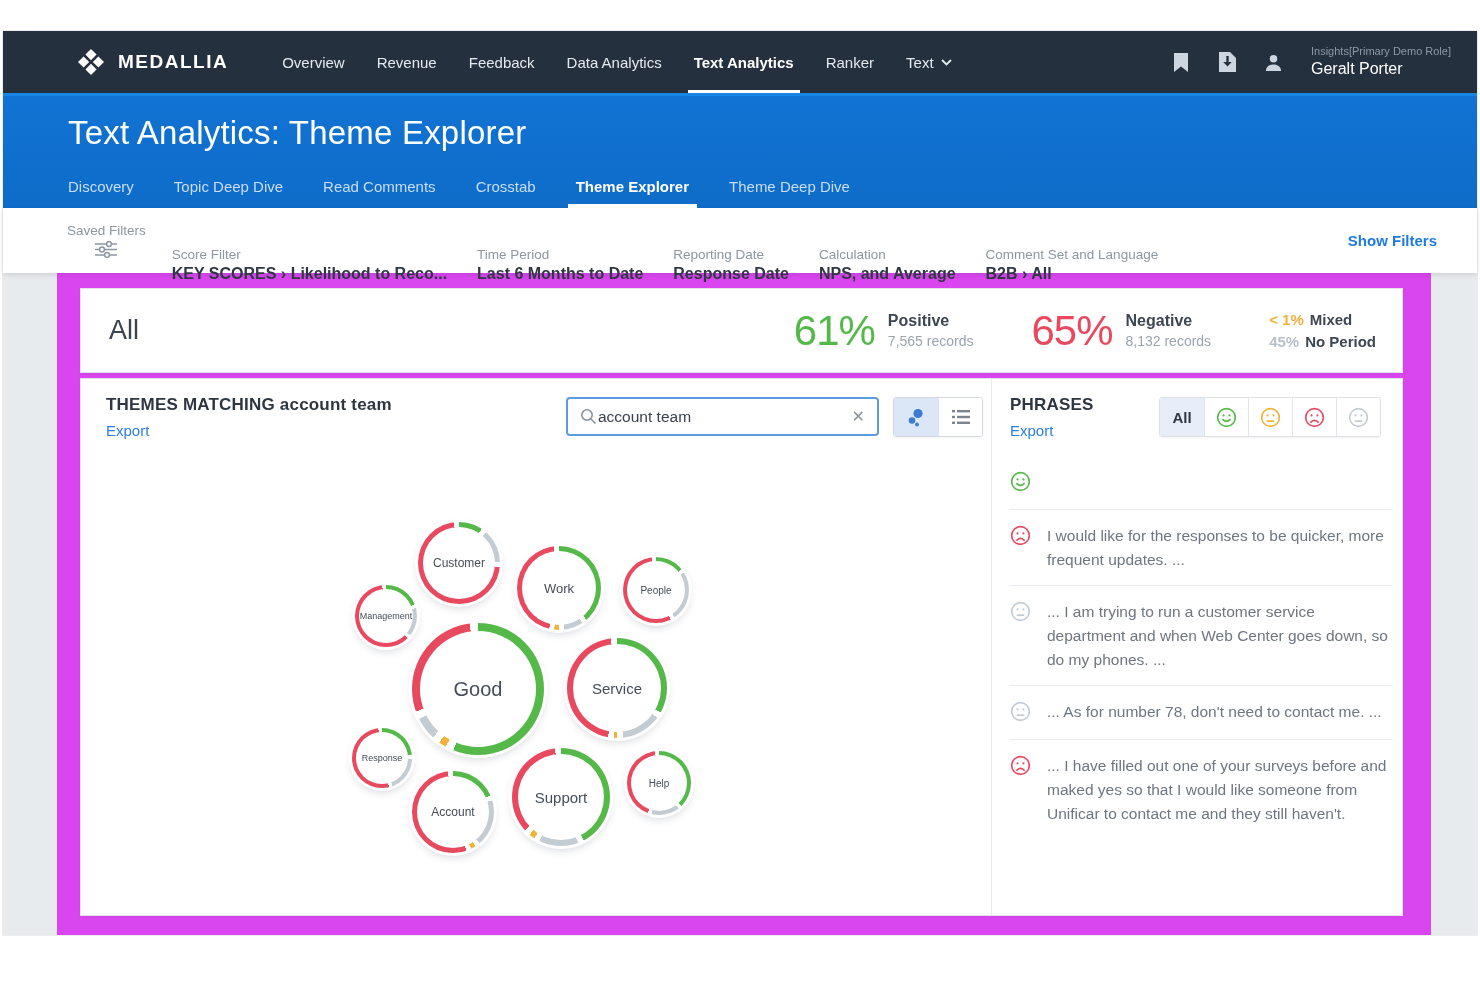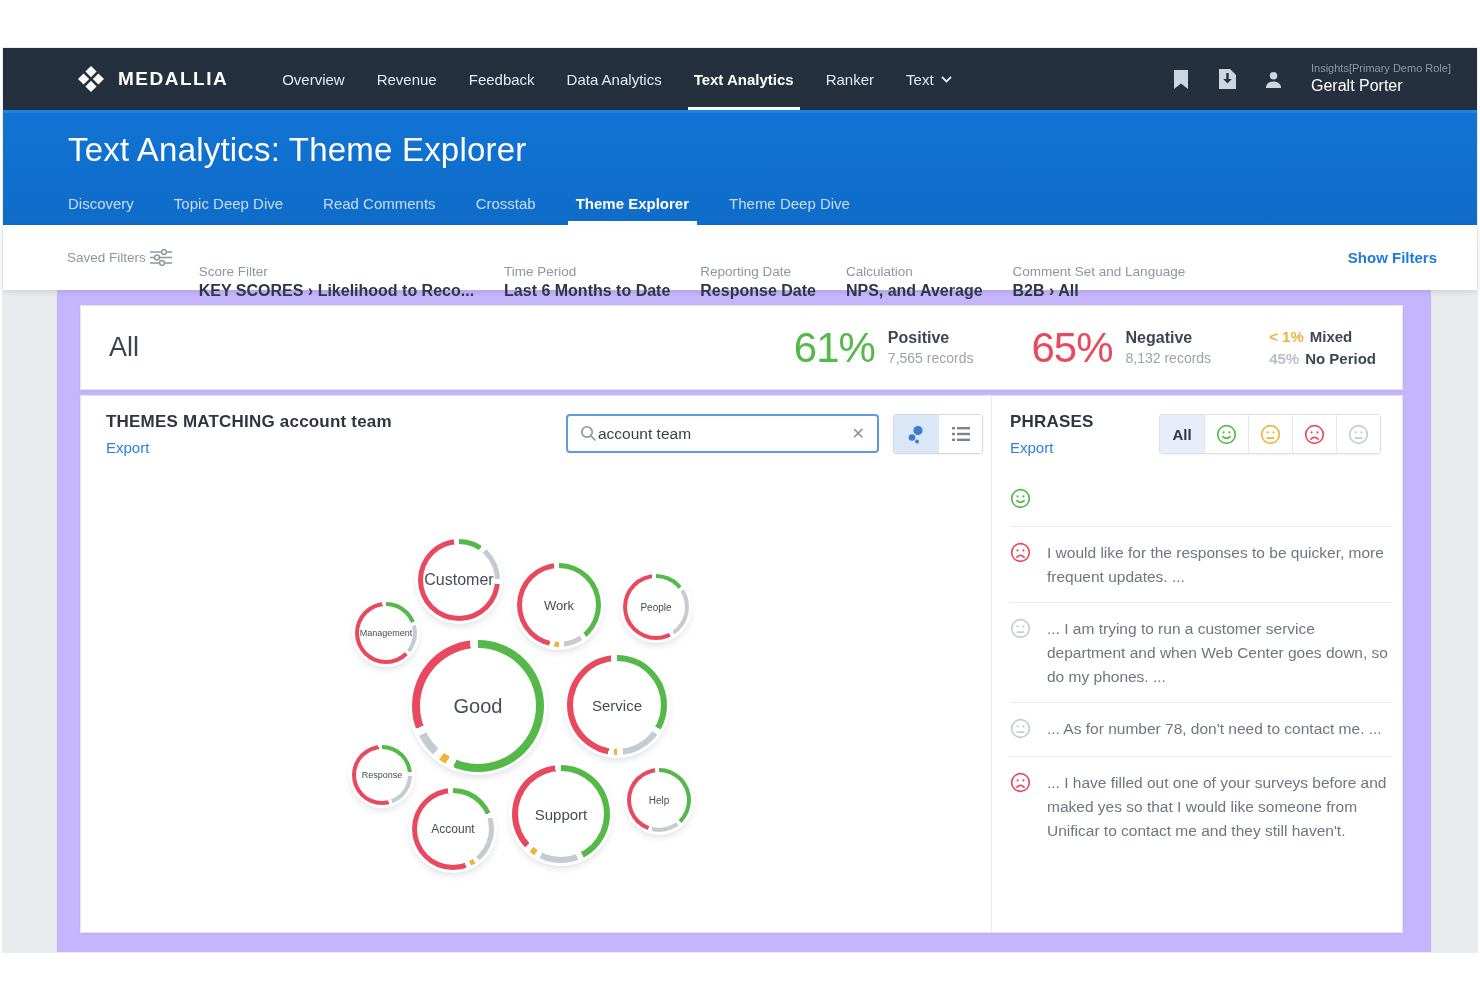--- a/index.html
+++ b/index.html
@@ -1,17 +1,17 @@
 <!DOCTYPE html>
 <html><head>
 <meta charset="utf-8">
 <style>
   * { box-sizing: border-box; margin: 0; padding: 0; }
   html,body { width:1480px; height:987px; background:#ffffff; font-family:"Liberation Sans", sans-serif; overflow:hidden; }
-  .app { position:absolute; left:3px; top:48px; width:1474px; height:904px; box-shadow:0 0 0 1px rgba(0,0,0,0.07); background:#e8ebee; }
+  .app { position:absolute; left:3px; top:31px; width:1474px; height:904px; box-shadow:0 0 0 1px rgba(0,0,0,0.07); background:#e8ebee; }
 
   
   .topnav { height:62px; background:#25303e; display:flex; align-items:center; padding:0 26px 0 74px; position:relative; }
   .logo { display:flex; align-items:center; gap:13px; margin-right:38px; }
   .logo-name { color:#fff; font-size:19px; font-weight:700; letter-spacing:1.5px; }
   .nav-menu { display:flex; align-items:stretch; height:62px; }
   .nav-item { color:#e3e9f0; font-size:15px; padding:0 16px; display:flex; align-items:center; gap:7px; position:relative; cursor:pointer; white-space:nowrap; }
   .nav-item.active { color:#fff; font-weight:700; }
   .nav-item.active::after { content:""; position:absolute; left:10px; right:10px; bottom:0; height:3px; background:#fff; }
   .nav-right { margin-left:auto; display:flex; align-items:center; gap:26px; }
@@ -23,29 +23,29 @@
   
   .bluehead { height:115px; background:linear-gradient(180deg,#1986e6 0px,#1986e6 3px,#1173d3 3px,#0f6cc9 100%); padding:0 65px; position:relative; }
   .page-title { color:#fff; font-size:33px; font-weight:400; padding-top:21px; letter-spacing:0.2px; }
   .subtabs { position:absolute; left:65px; bottom:0; display:flex; gap:40px; }
   .btab { color:#c9ddf6; font-size:15px; padding-bottom:13px; position:relative; cursor:pointer; white-space:nowrap; }
   .btab.active { color:#fff; font-weight:700; }
   .btab.active::after { content:""; position:absolute; left:-8px; right:-8px; bottom:0; height:4px; background:#fff; }
 
   
   .filterbar { height:65px; background:#fff; display:flex; align-items:center; padding:0 40px 0 64px; box-shadow:0 2px 5px rgba(40,50,70,0.13); position:relative; z-index:3; }
-  .saved { display:flex; flex-direction:row; align-items:center; gap:3px; margin-right:26px; }
+  .saved { display:flex; flex-direction:column; align-items:center; gap:3px; margin-right:26px; }
   .flabel { font-size:13.5px; color:#8d96a3; white-space:nowrap; }
   .fitem { margin-right:30px; cursor:pointer;margin-top:48px; }
   .fvalue { font-size:16px; color:#2f3742; font-weight:600; margin-top:3px; white-space:nowrap; }
   .show-filters { margin-left:auto; color:#1f7ae0; font-size:15px; font-weight:700; cursor:pointer; white-space:nowrap; }
 
   
   .content { position:absolute; top:242px; left:0; right:0; bottom:0; background:#e8ebee; }
-  .pane { position:absolute; left:54px; right:46px; top:0; bottom:0; background:#c4b5fd; }
+  .pane { position:absolute; left:54px; right:46px; top:0; bottom:0; background:#d946ef; }
   .card { position:absolute; background:#fff; border:1px solid #e2e5e9; box-shadow:0 1px 2px rgba(0,0,0,0.05); }
   .card-summary { left:23px; top:15px; width:1323px; height:85px; display:flex; align-items:center; padding:0 26px 0 28px; }
   .scope { font-size:27px; color:#3a4350; }
   .stats { margin-left:auto; display:flex; align-items:center; gap:58px; }
   .stat { display:flex; align-items:center; gap:13px; }
   .stat-val { font-size:42px; font-weight:300; letter-spacing:-1px; line-height:1; }
   .stat-label { font-size:16px; font-weight:700; color:#3d4653; }
   .stat-records { font-size:14px; color:#9aa3ae; margin-top:3px; }
   .mini-stats { display:flex; flex-direction:column; gap:5px; }
   .mini-row { font-size:15px; color:#3d4653; font-weight:600; white-space:nowrap; }
@@ -263,21 +263,21 @@
                 <rect x="1" y="13.6" width="3" height="2.4"></rect>
                   <rect x="6" y="13.6" width="13" height="2.4"></rect>
               </g>
             </svg>
           </div>
         </div>
 
         <div class="chart">
             <div class="bubble" style="left: 337px; top: 143px; width: 82px; height: 82px; background: conic-gradient(rgb(84, 185, 72) 0%, rgb(84, 185, 72) 9.4%, rgb(255, 255, 255) 9.4%, rgb(255, 255, 255) 11.4%, rgb(195, 203, 211) 11.4%, rgb(195, 203, 211) 24.56%, rgb(255, 255, 255) 24.56%, rgb(255, 255, 255) 26.56%, rgb(232, 73, 95) 26.56%, rgb(232, 73, 95) 98%, rgb(255, 255, 255) 98%, rgb(255, 255, 255) 100%);">
               <div class="bubble-inner" style="inset: 5px;">
-                <span class="bubble-label" style="font-size: 16px;">Customer</span>
+                <span class="bubble-label" style="font-size: 12px;">Customer</span>
               </div>
             </div>
             <div class="bubble" style="left: 436px; top: 167px; width: 84px; height: 84px; background: conic-gradient(rgb(84, 185, 72) 0%, rgb(84, 185, 72) 38.64%, rgb(255, 255, 255) 38.64%, rgb(255, 255, 255) 40.64%, rgb(195, 203, 211) 40.64%, rgb(195, 203, 211) 48%, rgb(255, 255, 255) 48%, rgb(255, 255, 255) 50%, rgb(240, 178, 56) 50%, rgb(240, 178, 56) 51.84%, rgb(255, 255, 255) 51.84%, rgb(255, 255, 255) 53.84%, rgb(232, 73, 95) 53.84%, rgb(232, 73, 95) 98%, rgb(255, 255, 255) 98%, rgb(255, 255, 255) 100%);">
               <div class="bubble-inner" style="inset: 5px;">
                 <span class="bubble-label" style="font-size: 13px;">Work</span>
               </div>
             </div>
             <div class="bubble" style="left: 542px; top: 178px; width: 66px; height: 66px; background: conic-gradient(rgb(84, 185, 72) 0%, rgb(84, 185, 72) 14.1%, rgb(255, 255, 255) 14.1%, rgb(255, 255, 255) 16.1%, rgb(195, 203, 211) 16.1%, rgb(195, 203, 211) 40.54%, rgb(255, 255, 255) 40.54%, rgb(255, 255, 255) 42.54%, rgb(232, 73, 95) 42.54%, rgb(232, 73, 95) 98%, rgb(255, 255, 255) 98%, rgb(255, 255, 255) 100%);">
               <div class="bubble-inner" style="inset: 4px;">
                 <span class="bubble-label" style="font-size: 10px;">People</span>

